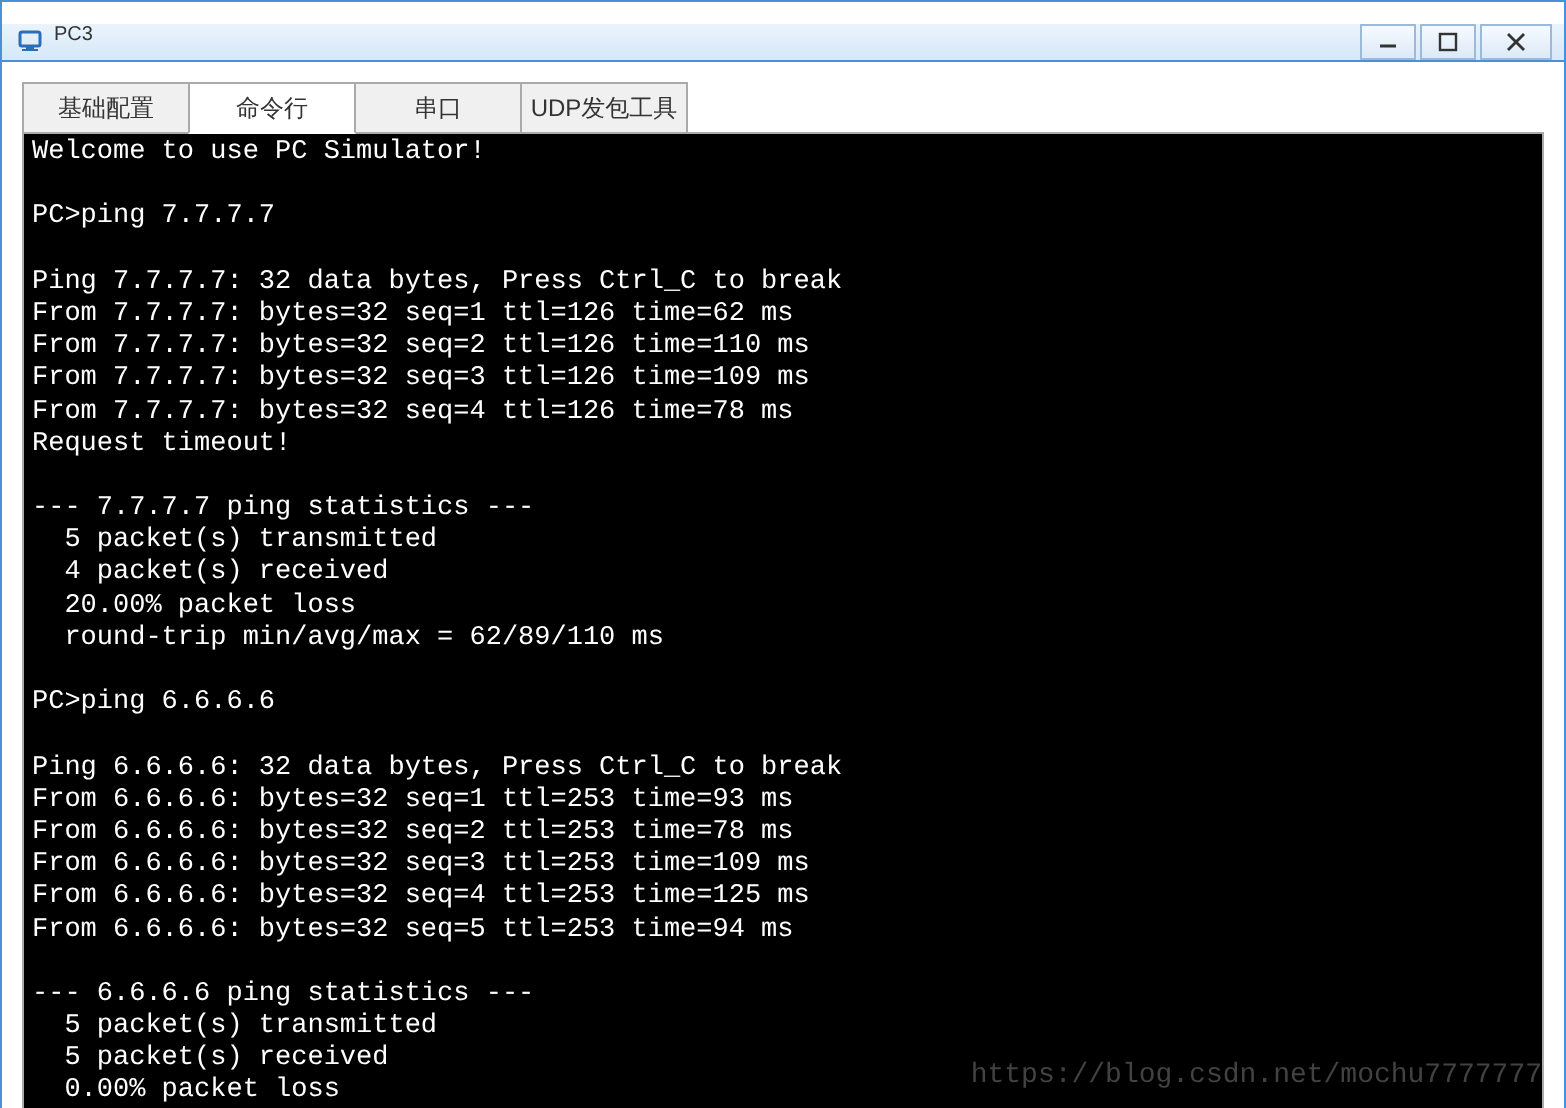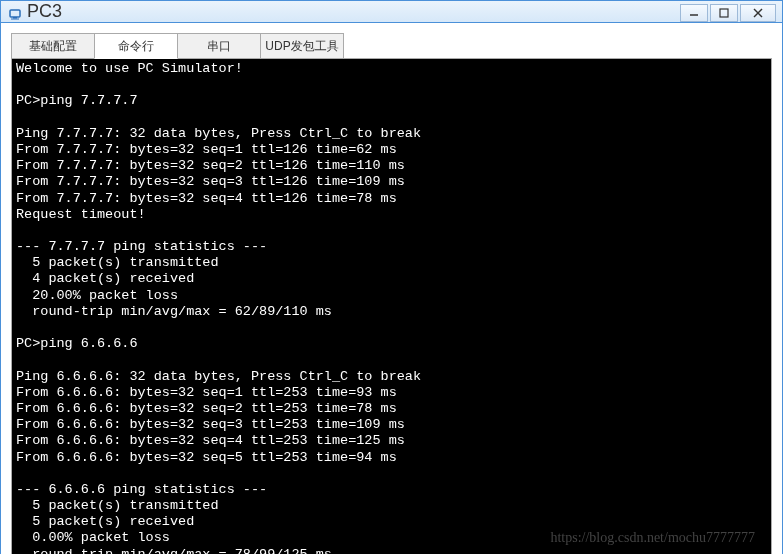--- a/index.html
+++ b/index.html
@@ -15,24 +15,25 @@
       border: 1px solid #4a90d9;
       height: 554px;
       display: flex;
       flex-direction: column;
     }
     .titlebar {
       background: linear-gradient(#eaf3fc, #d6e8f9);
       border-bottom: 1px solid #4a90d9;
       height: 26px;
       display: flex;
-      align-items: flex-end;
+      align-items: flex-start;
       padding: 0 6px;
-      font-size: 18px;
+      font-size: 10px;
       color: #333;
+      margin-top: 11px;
     }
     .titlebar-icon {
       width: 16px;
       height: 16px;
       margin-right: 4px;
       display: flex;
       align-items: center;
       justify-content: center;
     }
     .titlebar-title { flex: 1; }
@@ -89,24 +90,24 @@
       line-height: 1.2;
       padding: 2px 4px;
       white-space: pre;
       overflow: hidden;
       border: 1px solid #aaa;
       margin-top: -1px;
     }
     .watermark {
       position: absolute;
       bottom: 8px;
-      right: 28px;
+      right: 12px;
       color: rgba(120,120,120,0.55);
       font-size: 14px;
-      font-family: Liberation Serif, serif;
+      font-family: Liberation Mono, monospace;
       pointer-events: none;
     }
   </style>
 </head>
 <body>
 
 <div class="window">
   <div class="titlebar">
     <span class="titlebar-icon">
       <svg width="14" height="14" viewBox="0 0 14 14">

